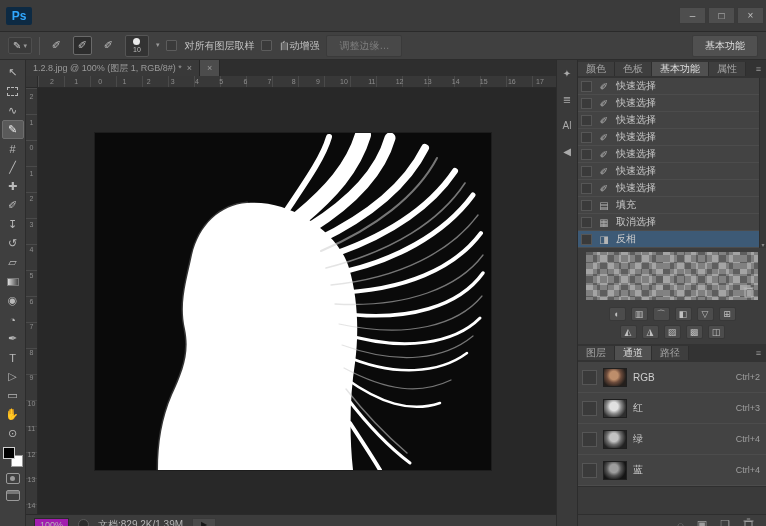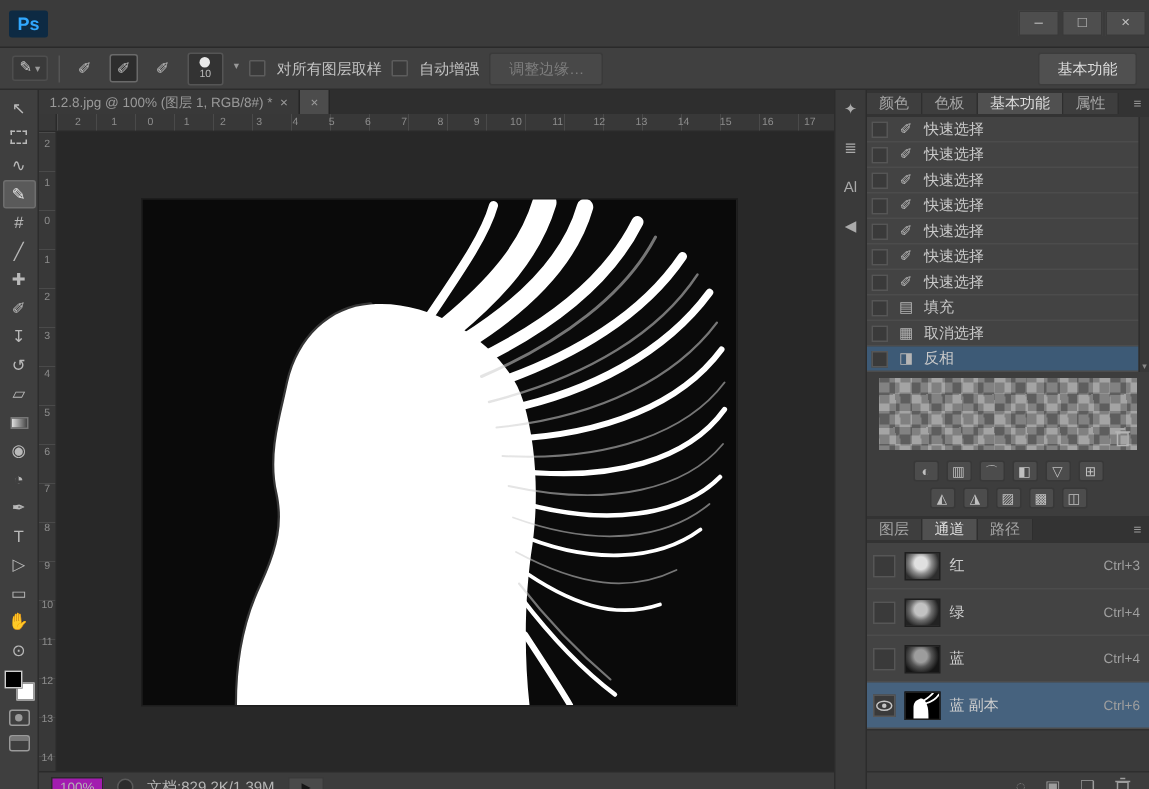--- a/index.html
+++ b/index.html
@@ -416,49 +416,41 @@
       <div class="panel-tabs">
         <span class="ptab">图层</span>
         <span class="ptab active">通道</span>
         <span class="ptab">路径</span>
         <span class="panel-menu">≡</span>
       </div>
 
       <div class="channel-list">
         <div class="crow">
           <span class="eyebox"></span>
+          <span class="thumb rgb"></span>
+          <span class="cname">RGB</span>
+          <span class="shortcut">Ctrl+2</span>
+        </div>
+        <div class="crow">
+          <span class="eyebox"></span>
           <span class="thumb red"></span>
           <span class="cname">红</span>
           <span class="shortcut">Ctrl+3</span>
         </div>
         <div class="crow">
           <span class="eyebox"></span>
           <span class="thumb green"></span>
           <span class="cname">绿</span>
           <span class="shortcut">Ctrl+4</span>
         </div>
         <div class="crow">
           <span class="eyebox"></span>
           <span class="thumb blue"></span>
           <span class="cname">蓝</span>
           <span class="shortcut">Ctrl+4</span>
-        </div>
-        <div class="crow selected">
-          <span class="eyebox">
-              <span class="eye"></span>
-            </span>
-          <span class="thumb" style="background:#000;position:relative;overflow:hidden">
-            <svg width="24" height="19" viewBox="0 0 24 19" style="display:block">
-              <rect width="24" height="19" fill="#000"></rect>
-              <path d="M9 4 C6 5 5 7 5 10 C5 13 5 16 5 19 L15 19 C15 14 15 10 14 8 C13 5 11 3 9 4 Z" fill="#fff"></path>
-              <path d="M12 5 C15 3 17 1.5 18 0 M13 7 C17 6 20 4 22 1" stroke="#fff" stroke-width="1.2" fill="none" stroke-linecap="round"></path>
-            </svg>
-          </span>
-          <span class="cname">蓝 副本</span>
-          <span class="shortcut">Ctrl+6</span>
         </div>
       </div>
 
       <div class="channels-filler"></div>
 
       <div class="channel-actions">
         <span>◌</span>
         <span>▣</span>
         <span>❏</span>
         <svg width="11" height="13" viewBox="0 0 11 13">

